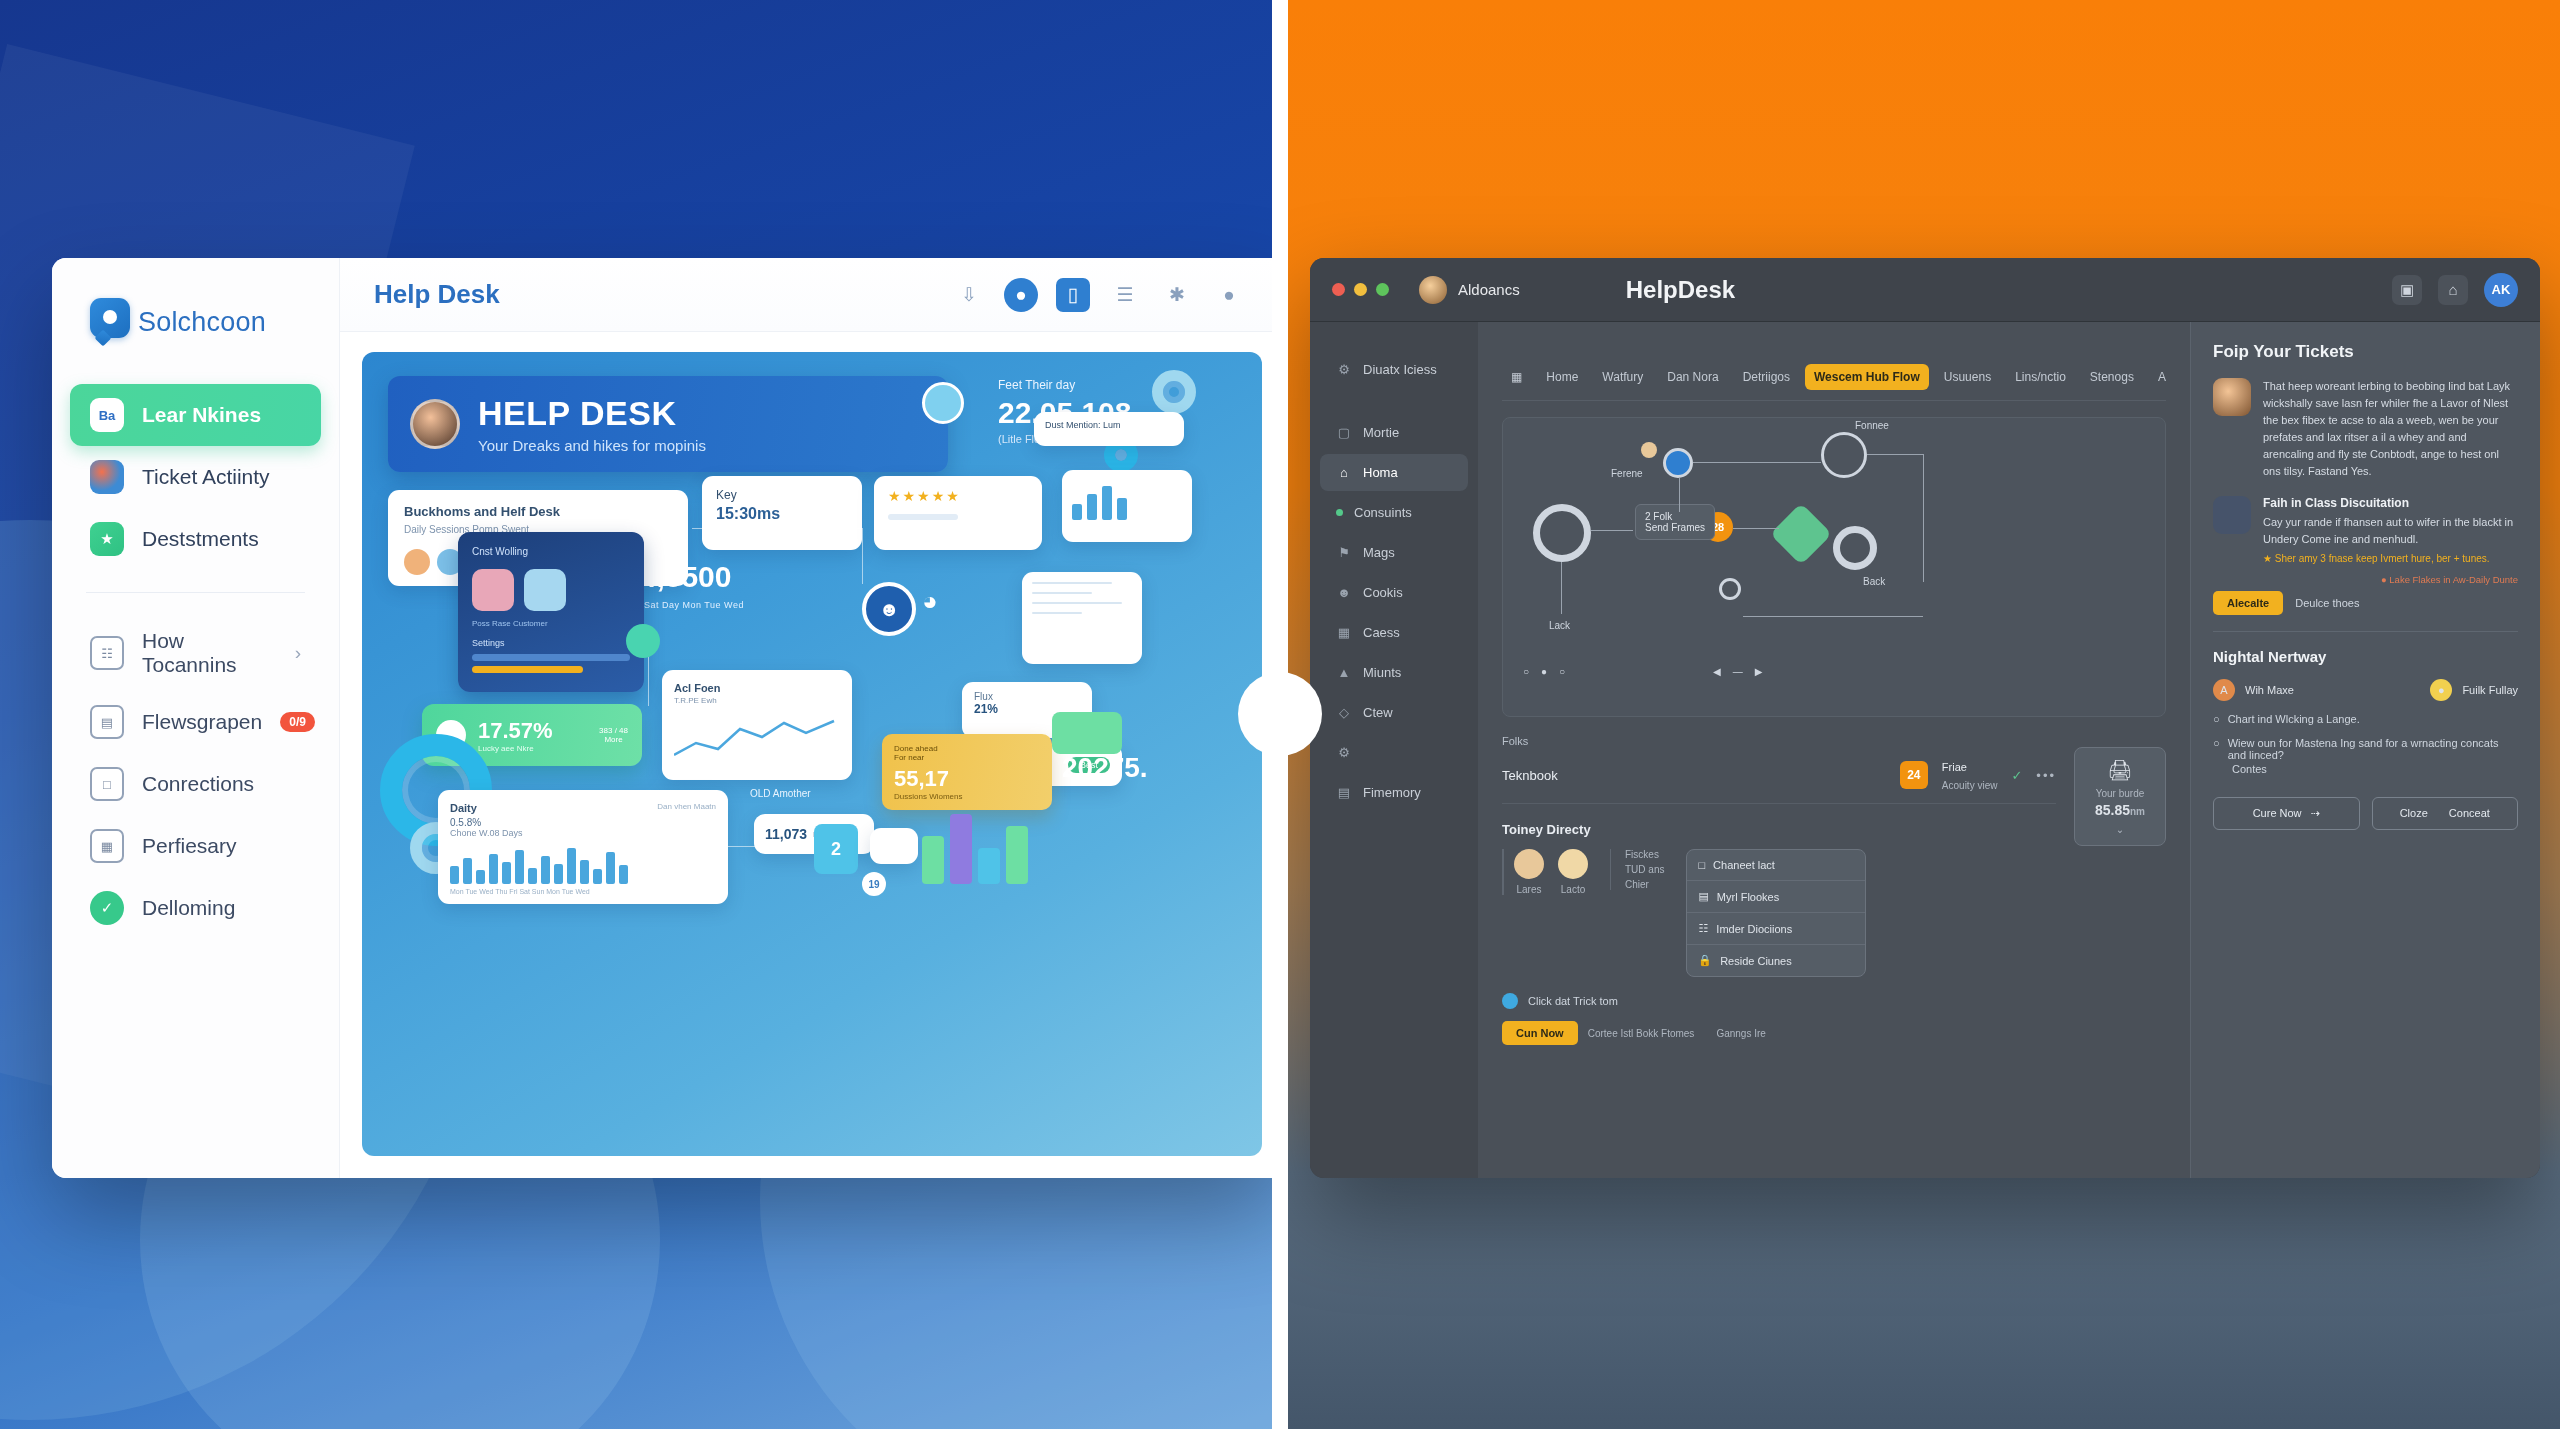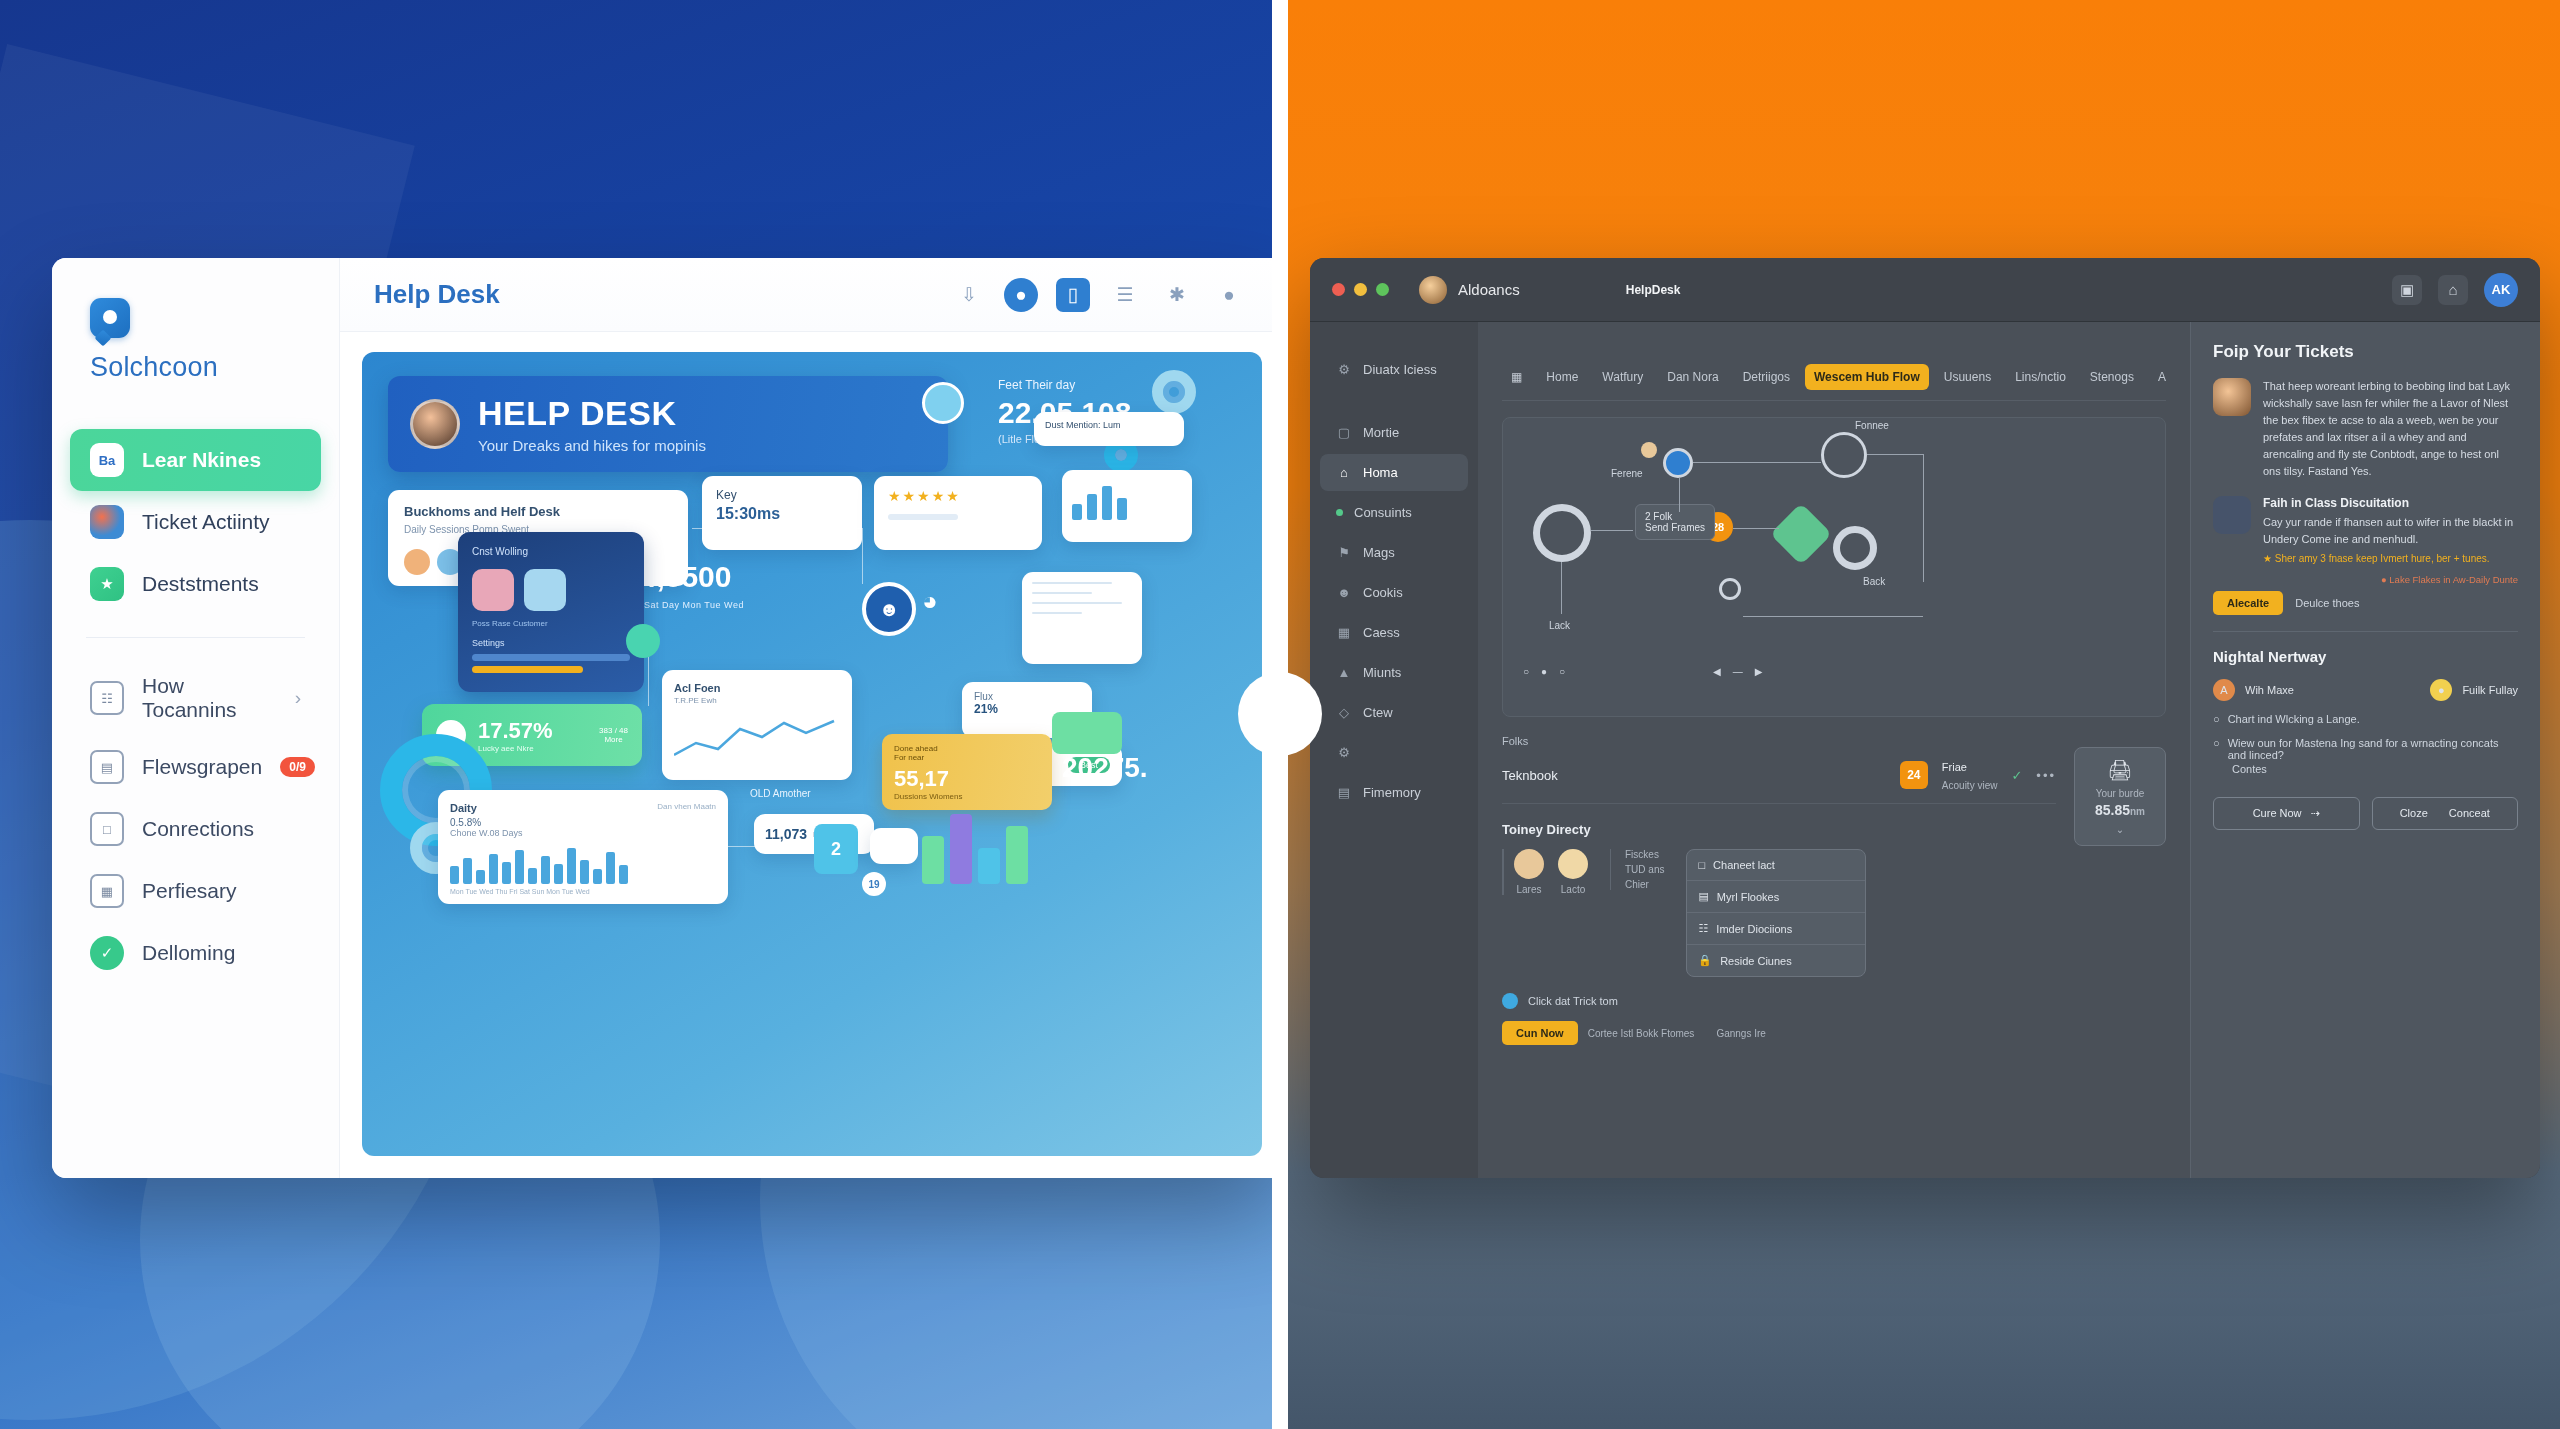--- a/index.html
+++ b/index.html
@@ -32,21 +32,21 @@
   .win {
     position: absolute; left: 52px; top: 258px; width: 1228px; height: 920px;
     background: #ffffff; border-radius: 14px 0 0 14px;
     box-shadow: 0 38px 90px rgba(0,0,0,0.30);
     display: flex; overflow: hidden;
   }
   .win-side {
     width: 288px; background: #fdfdfe; padding: 26px 0 0 0; flex: none;
     border-right: 1px solid #eef1f6;
   }
-  .brand { display:flex; align-items:flex-start; gap:14px; padding: 14px 0 14px 38px; flex-direction: column; }
+  .brand { display:flex; align-items:flex-end; gap:8px; padding: 14px 0 14px 38px; }
   .brand-logo {
     width: 40px; height: 40px; border-radius: 11px;
     background: linear-gradient(140deg,#2f8bdc,#1d6fc0);
     position: relative; flex:none;
     box-shadow: 0 2px 6px rgba(30,110,190,.35);
   }
   .brand-logo::after {
     content:""; position:absolute; left: 13px; top: 12px; width: 14px; height: 14px;
     border-radius: 50%; background: #fff;
   }
@@ -133,21 +133,21 @@
   .dw-title {
     height: 64px; background:#3f444b; display:flex; align-items:center; padding: 0 22px; gap: 16px;
     border-bottom: 1px solid #2f3439;
   }
   .dots { display:flex; gap: 9px; }
   .dot { width: 13px; height:13px; border-radius:50%; }
   .dot.r{background:#ee5f52}.dot.y{background:#f2bf3e}.dot.g{background:#5ec45c}
   .dw-user { display:flex; align-items:center; gap:11px; margin-left: 14px; }
   .dw-ava { width:28px;height:28px;border-radius:50%;background:radial-gradient(circle at 40% 35%,#f6cf9c,#8a5f33); }
   .dw-user span { color:#e7e9ec; font-size:15px; }
-  .dw-app { color:#f2f4f6; font-size: 12px; font-weight:700; margin-left: 90px; }
+  .dw-app { color:#f2f4f6; font-size: 24px; font-weight:700; margin-left: 90px; }
   .dw-right { margin-left:auto; display:flex; align-items:center; gap: 16px; }
   .dwi { width:30px;height:30px;border-radius:7px;background:#4c525a;color:#cfd5dd;
          display:flex;align-items:center;justify-content:center;font-size:15px;cursor:pointer; }
   .dw-avatar-blue { width:34px;height:34px;border-radius:50%;background:#3d7fd6;color:#fff;
          display:flex;align-items:center;justify-content:center;font-size:13px;font-weight:700; }
 
   .dw-body { flex:1; display:flex; min-height:0; }
   .dw-side { width: 168px; background:#42474e; padding: 26px 0; flex:none; }
   .dw-nav { display:flex; align-items:center; gap:11px; padding: 11px 16px; margin: 3px 10px;
             border-radius: 8px; color:#c9cfd7; font-size: 13px; cursor:pointer; }

